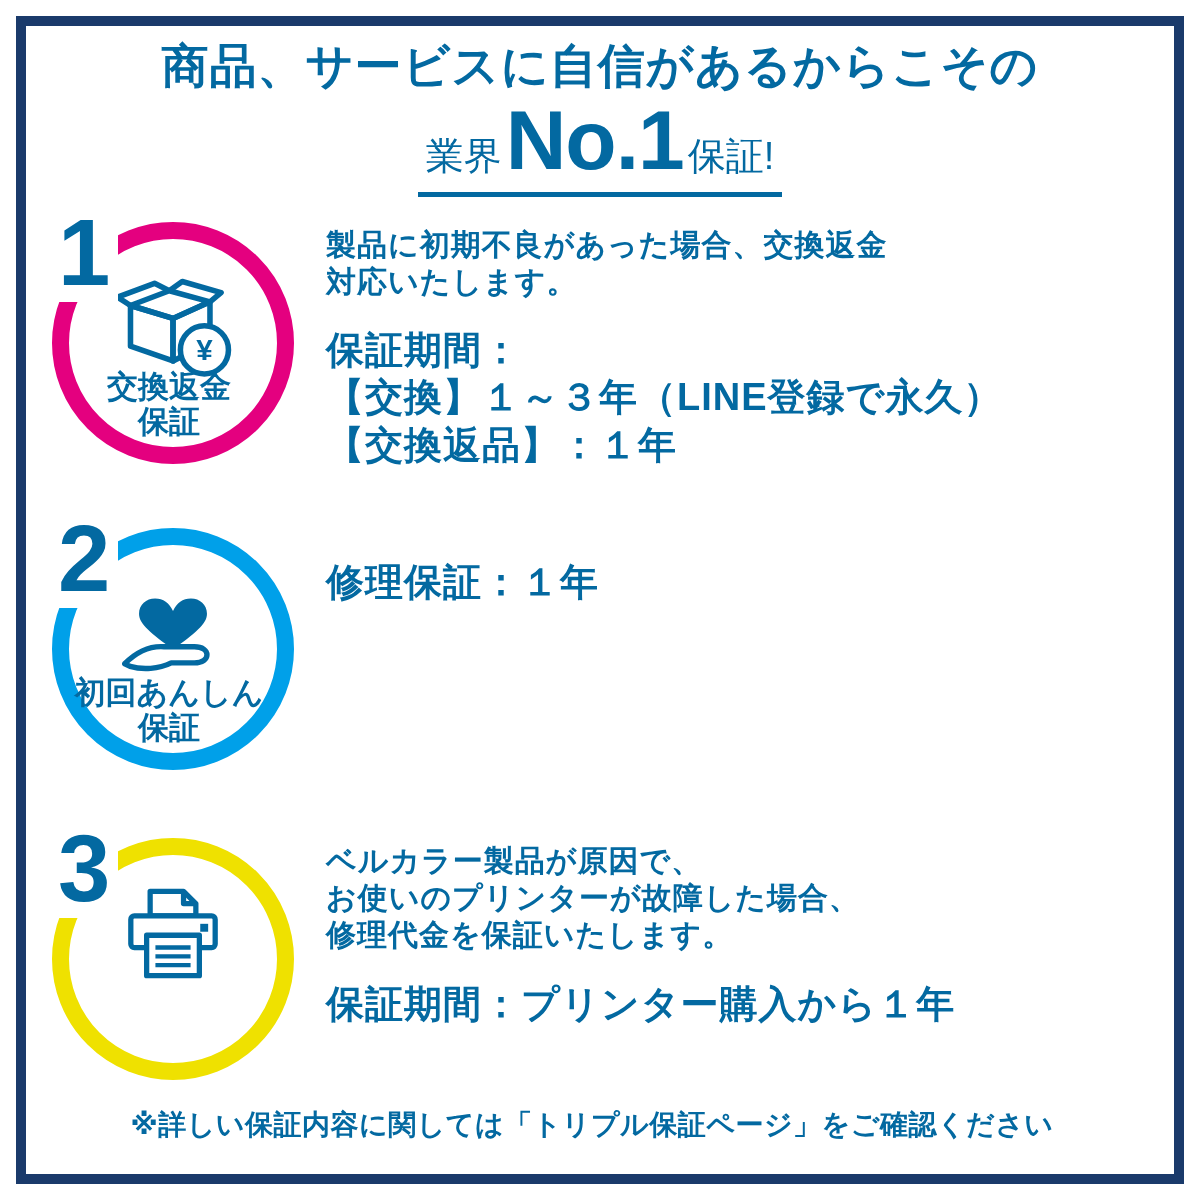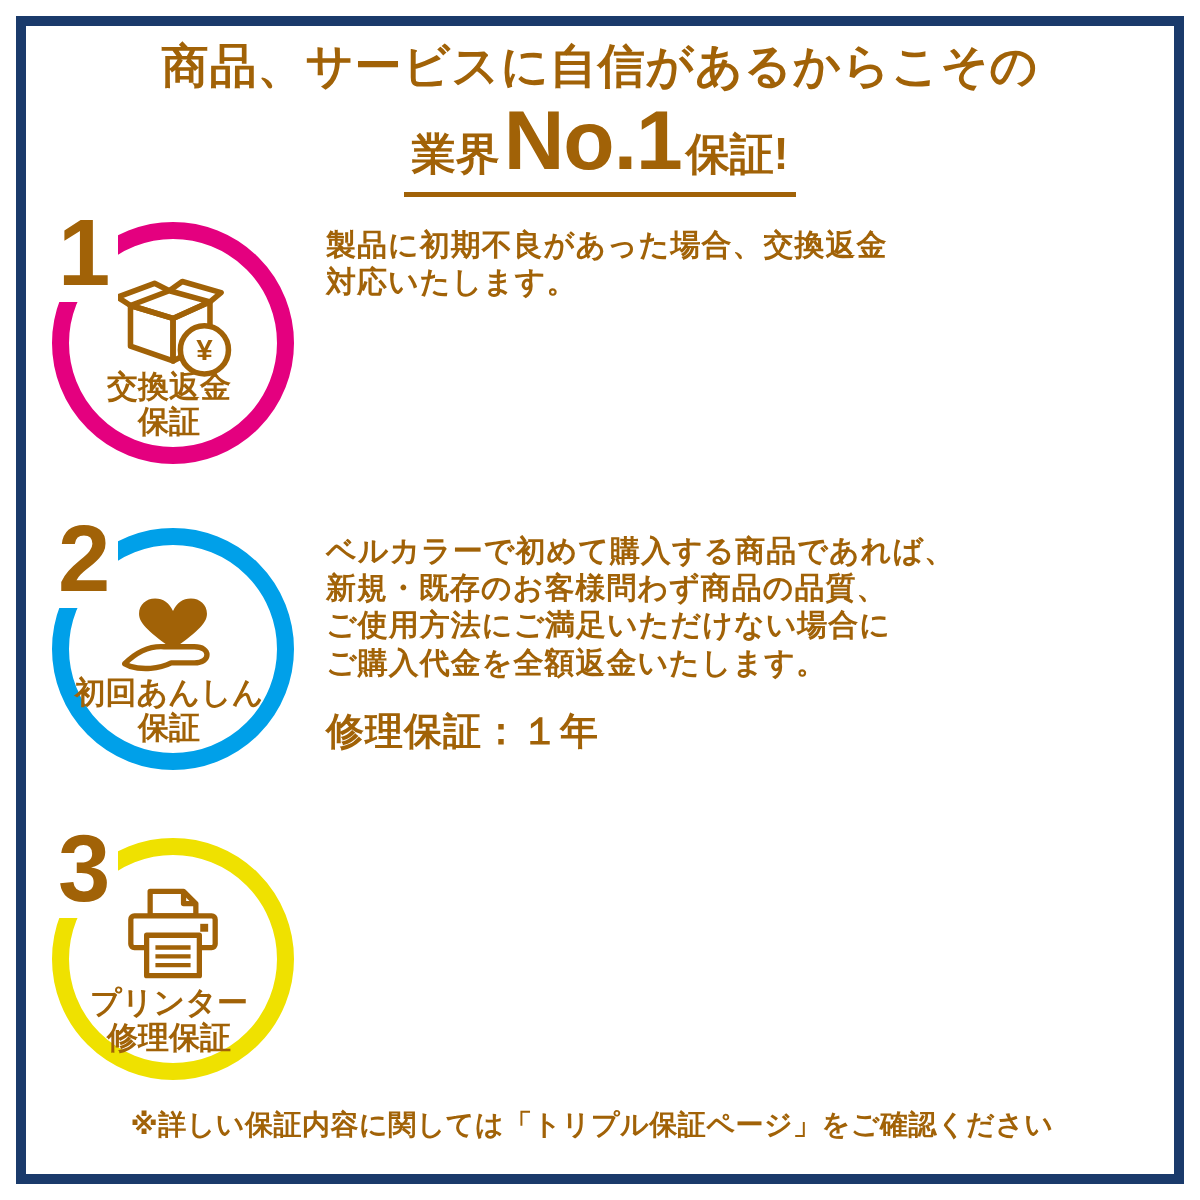--- a/index.html
+++ b/index.html
@@ -6,21 +6,21 @@
   html,body { width:1200px; height:1200px; background:#fff; }
   body { font-family:"Liberation Sans","DejaVu Sans",sans-serif; }
   .canvas { position:relative; width:1200px; height:1200px; background:#fff; overflow:hidden; color:#1a3a6b; }
   .frame { position:absolute; inset:16px; border:10px solid #1a3a6b; pointer-events:none; }
 
   
   .header { position:absolute; top:38px; left:0; right:0; text-align:center; }
   .h1 { font-size:47px; font-weight:700; letter-spacing:1px; line-height:1.2; }
   .h2 { margin-top:4px; line-height:1; }
   .underline { display:inline-block; border-bottom:5px solid currentColor; padding:0 8px 10px 8px; }
-  .kanji { font-size:44px; font-weight:700; vertical-align:baseline; }
+  .kanji { font-size:38px; font-weight:400; vertical-align:baseline; }
   .no1 { font-size:84px; font-weight:700; letter-spacing:-1px; vertical-align:baseline; padding:0 4px;text-align:right; }
 
   
   .row { position:absolute; left:52px; right:48px; display:flex; align-items:flex-start; }
   .row1 { top:222px; }
   .row2 { top:528px; }
   .row3 { top:838px; }
 
   .badge { position:relative; flex:0 0 242px; height:242px; }
   .ring { position:absolute; inset:0; border:17px solid #e4007f; border-radius:50%; background:#fff; }
@@ -30,21 +30,21 @@
 
   .text { flex:1; padding-left:32px; padding-top:4px; }
   .desc { font-size:30px; font-weight:700; line-height:1.24; letter-spacing:1px; }
   .period { font-size:38px; font-weight:700; line-height:1.24; letter-spacing:1px; margin-top:27px; }
 
   .footer { position:absolute; top:1106px; left:0; right:16px; text-align:center; font-size:28px; font-weight:700; letter-spacing:0.5px; }
 </style>
 </head>
 <body>
 
-<div class="canvas" style="color: #a16207;">
+<div class="canvas" style="color: #0369a1;">
   <div class="frame" style="border-color: rgb(26, 58, 107);"></div>
 
   <header class="header">
     <div class="h1">商品、サービスに自信があるからこその</div>
     <div class="h2"><span class="underline"><span class="kanji">業界</span><span class="no1">No.1</span><span class="kanji">保証!</span></span></div>
   </header>
 
   <section class="row row1">
     <div class="badge">
       <div class="ring" style="border-color: rgb(228, 0, 127);"></div>
@@ -57,35 +57,35 @@
           <path d="M20 40 L6 31 L46 16 L62 24"></path>
           <path d="M106 36 L118 26 L76 14 L62 24"></path>
         </g>
         <circle cx="100" cy="88" r="26" fill="#ffffff" stroke="currentColor" stroke-width="6"></circle>
         <text x="100" y="99" text-anchor="middle" font-size="32" font-weight="bold" fill="currentColor">¥</text>
       </svg>
       <div class="badge-label">交換返金<br>保証</div>
     </div>
     <div class="text">
       <p class="desc">製品に初期不良があった場合、交換返金<br>対応いたします。</p>
+      <p class="period">保証期間：<br>【交換】１～３年（LINE登録で永久）<br>【交換返品】：１年</p>
     </div>
   </section>
 
   <section class="row row2">
     <div class="badge">
       <div class="ring" style="border-color: rgb(0, 160, 233);"></div>
       <span class="num">2</span>
       <svg class="badge-icon" viewBox="0 0 132 120" width="118" height="108" aria-hidden="true">
         <path d="M66 84 C42 66 28 56 28 44 C28 34 36 27 46 27 C55 27 62 32 66 41 C70 32 77 27 86 27 C96 27 104 34 104 44 C104 56 90 66 66 84 Z" fill="currentColor"></path>
         <path d="M12 100 C26 86 42 80 56 81 L90 81 C99 81 104 85 104 90 C104 95 99 99 90 99 L64 99 C50 106 32 107 18 103 Z" fill="#ffffff" stroke="currentColor" stroke-width="6" stroke-linejoin="round"></path>
       </svg>
       <div class="badge-label">初回あんしん<br>保証</div>
     </div>
     <div class="text">
-      <p class="desc">ベルカラーで初めて購入する商品であれば、<br>新規・既存のお客様問わず商品の品質、<br>ご使用方法にご満足いただけない場合に<br>ご購入代金を全額返金いたします。</p>
       <p class="period">修理保証：１年</p>
     </div>
   </section>
 
   <section class="row row3">
     <div class="badge">
       <div class="ring" style="border-color: rgb(239, 225, 0);"></div>
       <span class="num">3</span>
       <svg class="badge-icon" viewBox="0 0 132 120" width="116" height="106" aria-hidden="true">
         <g fill="#ffffff" stroke="currentColor" stroke-width="6" stroke-linejoin="round">
@@ -94,18 +94,21 @@
           <rect x="18" y="36" width="96" height="36" rx="4"></rect>
           <rect x="36" y="58" width="60" height="46"></rect>
         </g>
         <rect x="97" y="45" width="9" height="9" fill="currentColor"></rect>
         <g stroke="currentColor" stroke-width="5">
           <line x1="46" y1="72" x2="86" y2="72"></line>
           <line x1="46" y1="82" x2="86" y2="82"></line>
           <line x1="46" y1="92" x2="86" y2="92"></line>
         </g>
       </svg>
-      <div class="badge-label">プリンター<br>修理保証</div>
+    </div>
+    <div class="text">
+      <p class="desc">ベルカラー製品が原因で、<br>お使いのプリンターが故障した場合、<br>修理代金を保証いたします。</p>
+      <p class="period">保証期間：プリンター購入から１年</p>
     </div>
   </section>
 
   <footer class="footer">※詳しい保証内容に関しては「トリプル保証ページ」をご確認ください</footer>
 </div>
 
 </body></html>

